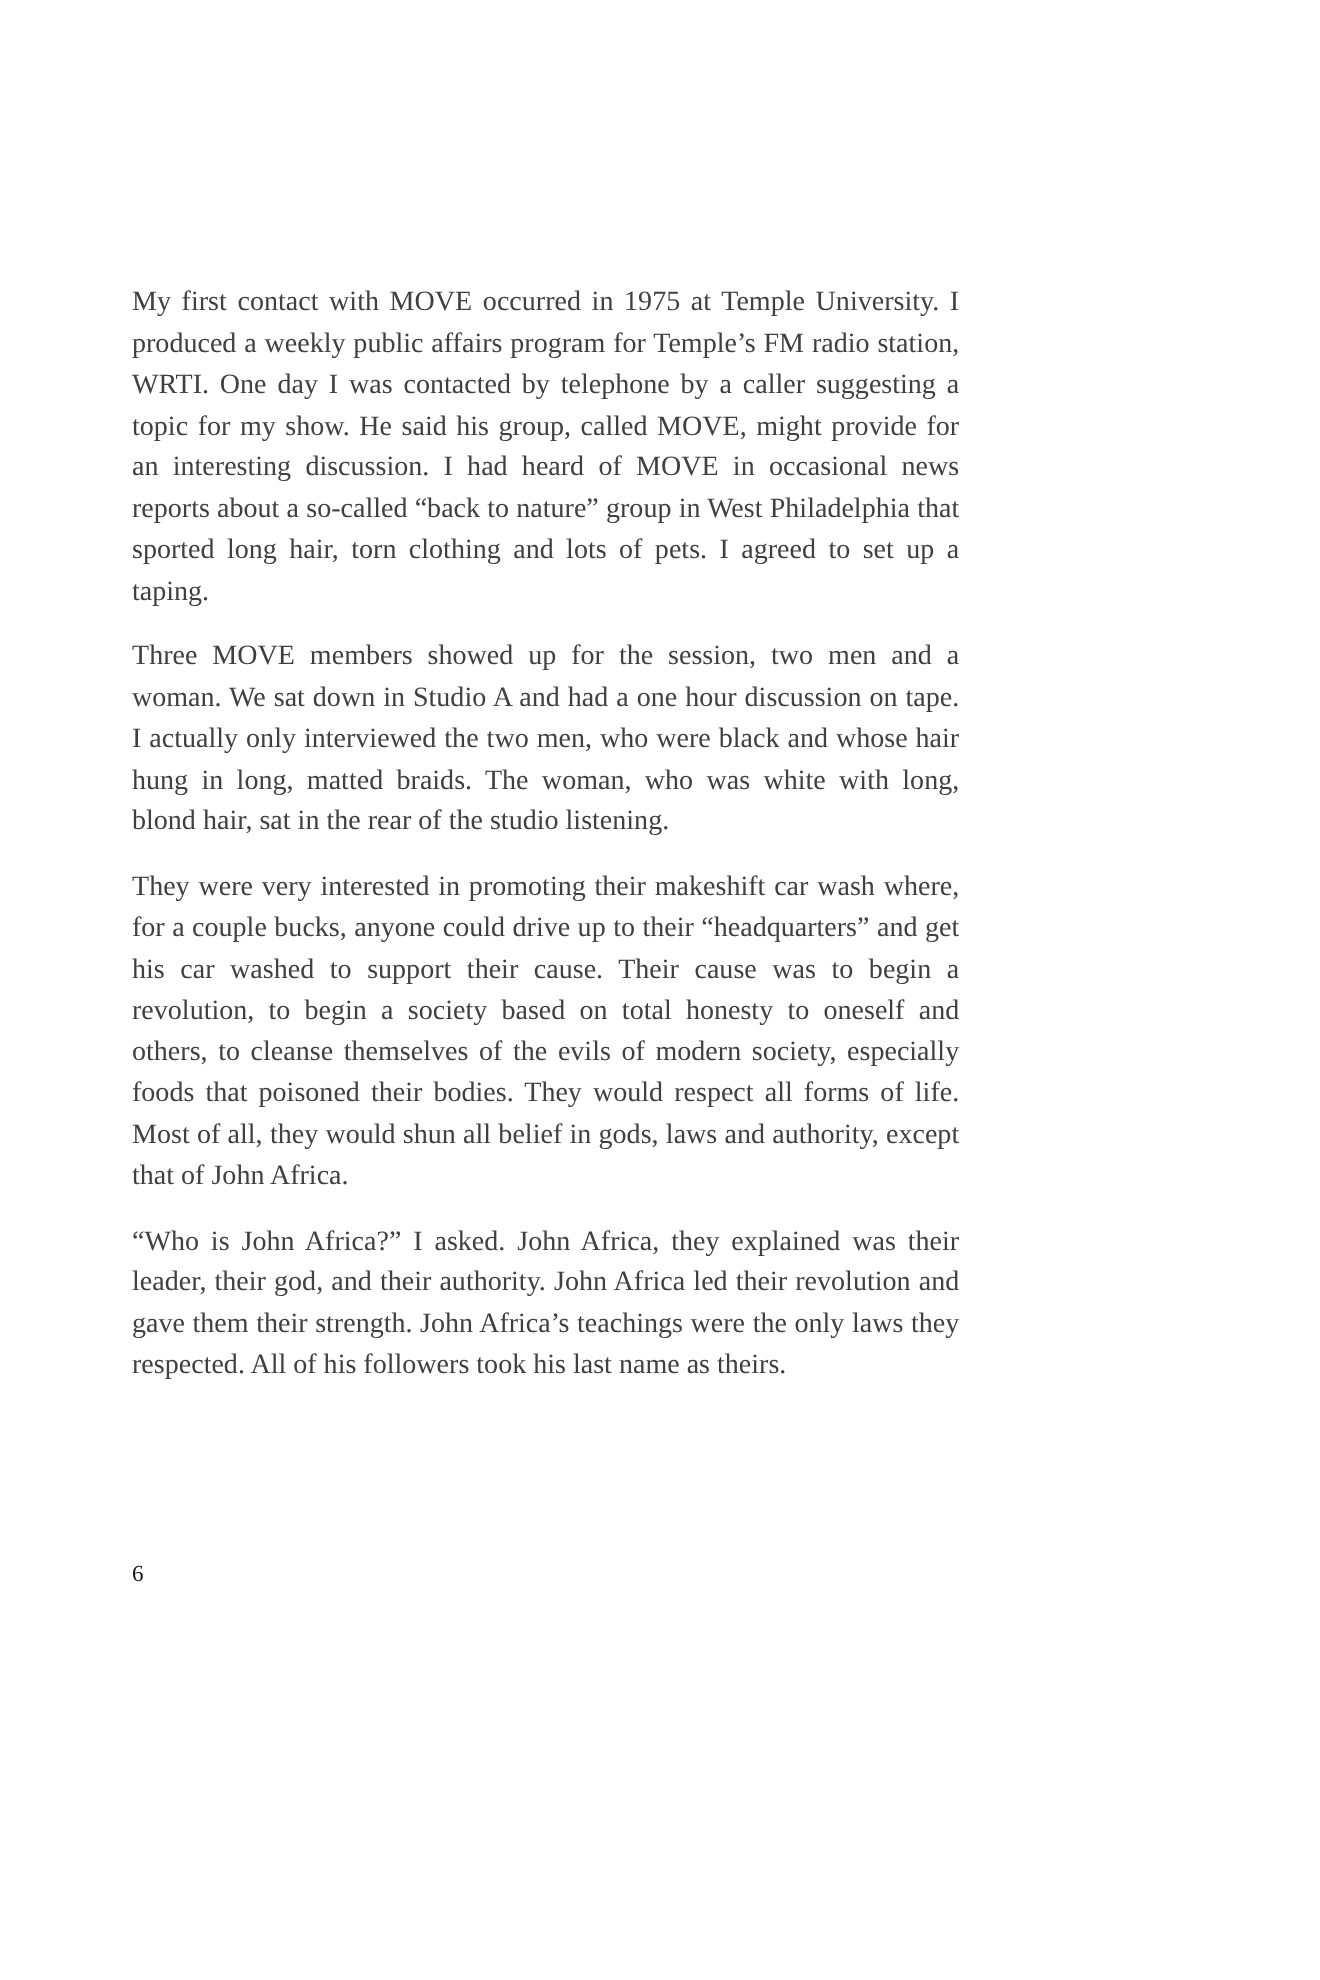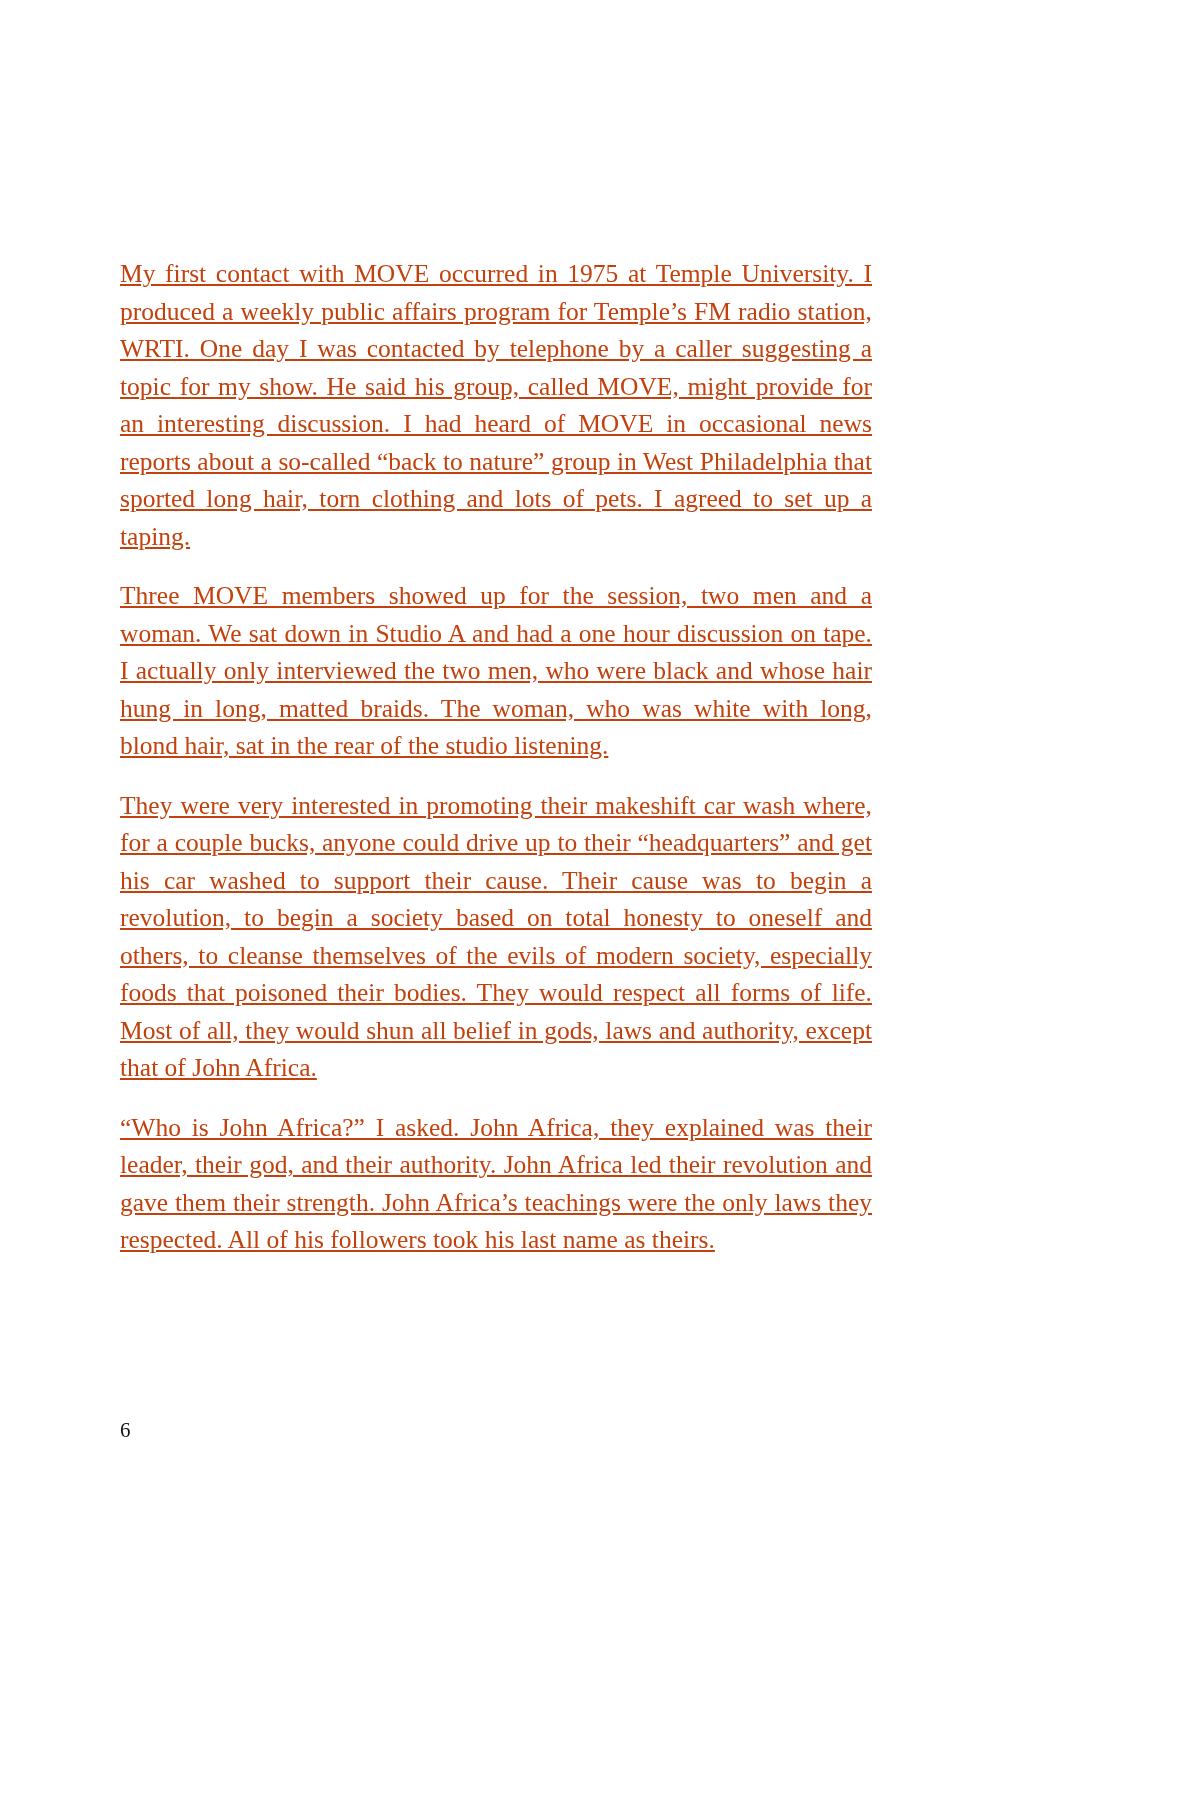--- a/index.html
+++ b/index.html
@@ -41,23 +41,22 @@
     line-height: 1.25;
     color: #0a0a0a;
   }
 
   .body-para {
     font-size: 25.5px;
     line-height: 37.5px;
     text-align: justify;
     text-justify: inter-word;
     margin: 0 0 22px 0;
-    color: #c2410c;
+    color: #404040;
     hyphens: none;
-    text-decoration: underline;
   }
 
   .body-para:last-of-type {
     margin-bottom: 0;
   }
 
   .page-number {
     position: absolute;
     left: 120px;
     top: 1420px;

